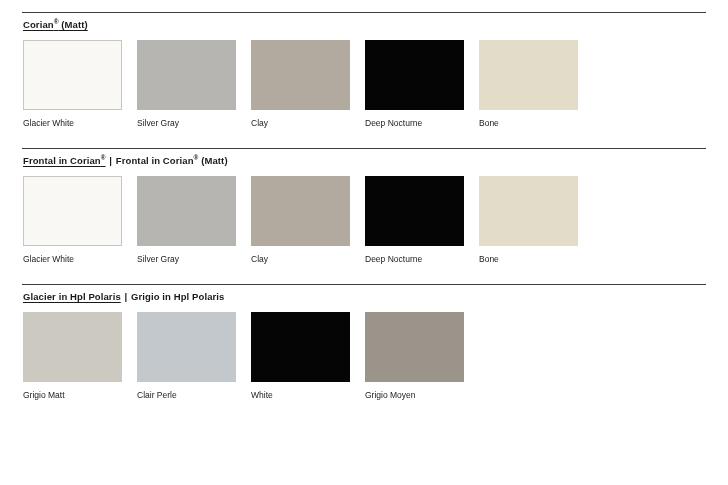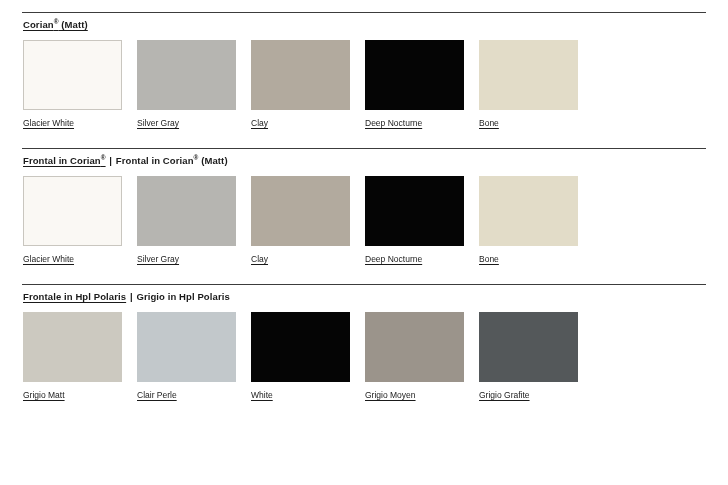--- a/index.html
+++ b/index.html
@@ -85,21 +85,20 @@
     border: 1px solid #c9c6bf;
   }
 
   .swatch-label {
     font-size: 8.5px;
     line-height: 11px;
     color: #1a1a1a;
     margin-top: 8px;
     white-space: nowrap;
     display: inline-block;
-    text-decoration: underline;
     text-underline-offset: 2px;
     text-decoration-color: #1a1a1a;
   }
 
   
   #section-0 { padding-top: 12px; }
   #section-1 { padding-top: 18px; }
   #section-2 { padding-top: 18px; }
 </style>
 </head>
@@ -124,23 +123,22 @@
         <div class="swatch-row">
           <div class="swatch-cell"><div class="swatch-chip bordered" style="background-color: rgb(250, 248, 244);"></div><div class="swatch-label">Glacier White</div></div>
           <div class="swatch-cell"><div class="swatch-chip" style="background-color: rgb(182, 181, 177);"></div><div class="swatch-label">Silver Gray</div></div>
           <div class="swatch-cell"><div class="swatch-chip" style="background-color: rgb(178, 170, 158);"></div><div class="swatch-label">Clay</div></div>
           <div class="swatch-cell"><div class="swatch-chip" style="background-color: rgb(5, 5, 5);"></div><div class="swatch-label">Deep Nocturne</div></div>
           <div class="swatch-cell"><div class="swatch-chip" style="background-color: rgb(226, 220, 200);"></div><div class="swatch-label">Bone</div></div>
         </div>
       </div>
       <div class="section" id="section-2">
         <div class="section-rule"></div>
-        <div class="section-title"><span class="it-part"><span>Frontale in Hpl Polaris</span></span> <span class="sep">|</span> <span class="en-part"><span>Grigio in Hpl Polaris</span></span></div>
+        <div class="section-title"><span class="it-part"><span>Glacier in Hpl Polaris</span></span> <span class="sep">|</span> <span class="en-part"><span>Grigio in Hpl Polaris</span></span></div>
         <div class="swatch-row">
           <div class="swatch-cell"><div class="swatch-chip" style="background-color: rgb(204, 201, 192);"></div><div class="swatch-label">Grigio Matt</div></div>
           <div class="swatch-cell"><div class="swatch-chip" style="background-color: rgb(194, 200, 203);"></div><div class="swatch-label">Clair Perle</div></div>
           <div class="swatch-cell"><div class="swatch-chip" style="background-color: rgb(5, 5, 5);"></div><div class="swatch-label">White</div></div>
           <div class="swatch-cell"><div class="swatch-chip" style="background-color: rgb(155, 148, 139);"></div><div class="swatch-label">Grigio Moyen</div></div>
-          <div class="swatch-cell"><div class="swatch-chip" style="background-color: rgb(84, 88, 90);"></div><div class="swatch-label">Grigio Grafite</div></div>
         </div>
       </div>
     </div>
 </div>
 
 </body></html>

